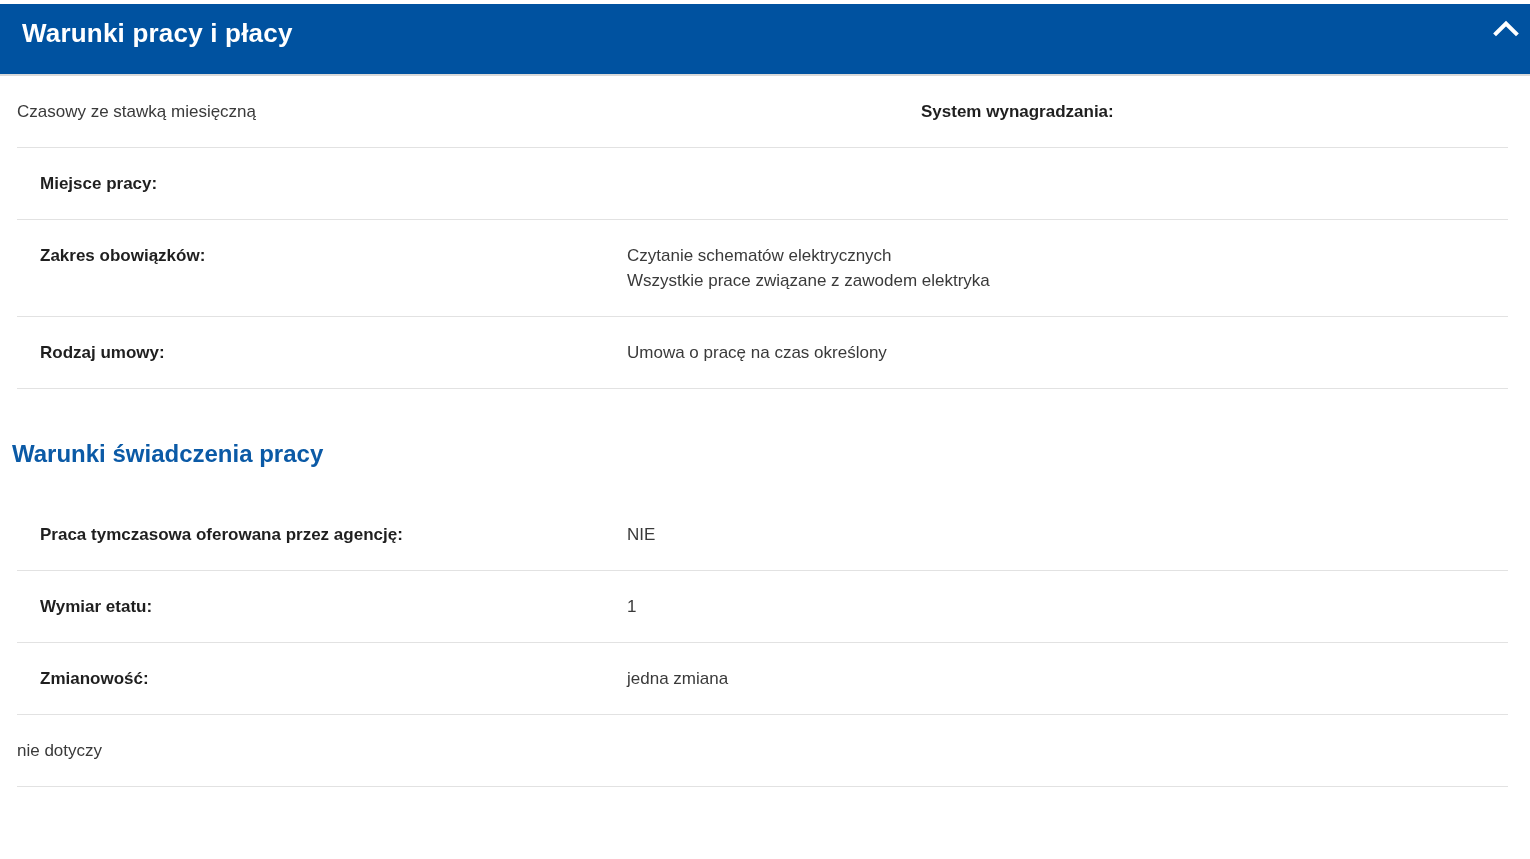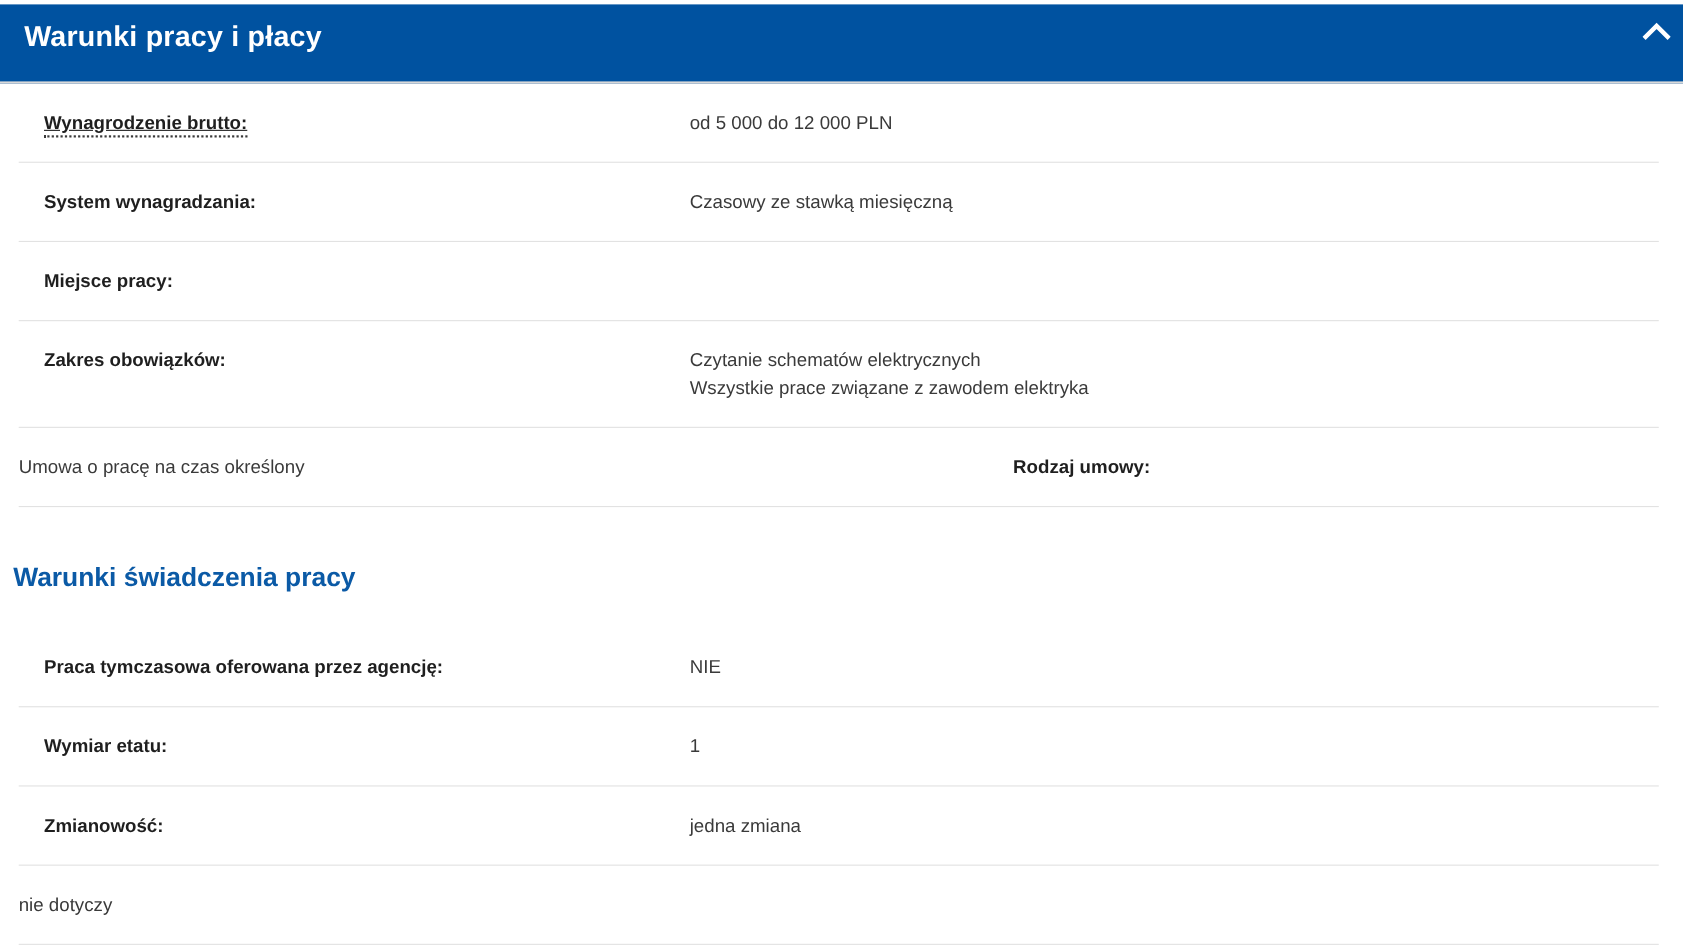--- a/index.html
+++ b/index.html
@@ -98,60 +98,52 @@
         <polyline points="3,13.5 13,3.5 23,13.5" fill="none" stroke="#ffffff" stroke-width="4" stroke-linecap="square"></polyline>
       </svg>
     </span>
   </button>
 </header>
 
 <main>
 
   <div class="detail-table">
 
-    <div class="row">
-      <div class="cell label">
-        <span class="term">Wynagrodzenie brutto:</span>
-      </div>
-      <div class="cell value">
-        <div class="line">od 5 000 do 12 000 PLN</div>
-      </div>
-    </div>
 
     <div class="row">
+      <div class="cell value">
+        <div class="line">Czasowy ze stawką miesięczną</div>
+      </div>
       <div class="cell label">
         <span>System wynagradzania:</span>
-      </div>
-      <div class="cell value">
-        <div class="line">Czasowy ze stawką miesięczną</div>
       </div>
     </div>
 
     <div class="row">
       <div class="cell label">
         <span>Miejsce pracy:</span>
       </div>
     </div>
 
     <div class="row">
       <div class="cell label">
         <span>Zakres obowiązków:</span>
       </div>
       <div class="cell value">
         <div class="line">Czytanie schematów elektrycznych</div>
         <div class="line">Wszystkie prace związane z zawodem elektryka</div>
       </div>
     </div>
 
     <div class="row">
+      <div class="cell label">
+        <span>Rodzaj umowy:</span>
+      </div>
       <div class="cell value">
         <div class="line">Umowa o pracę na czas określony</div>
-      </div>
-      <div class="cell label">
-        <span>Rodzaj umowy:</span>
       </div>
     </div>
 
   </div>
 
   <h3 class="subheading">Warunki świadczenia pracy</h3>
 
   <div class="detail-table">
 
     <div class="row">

